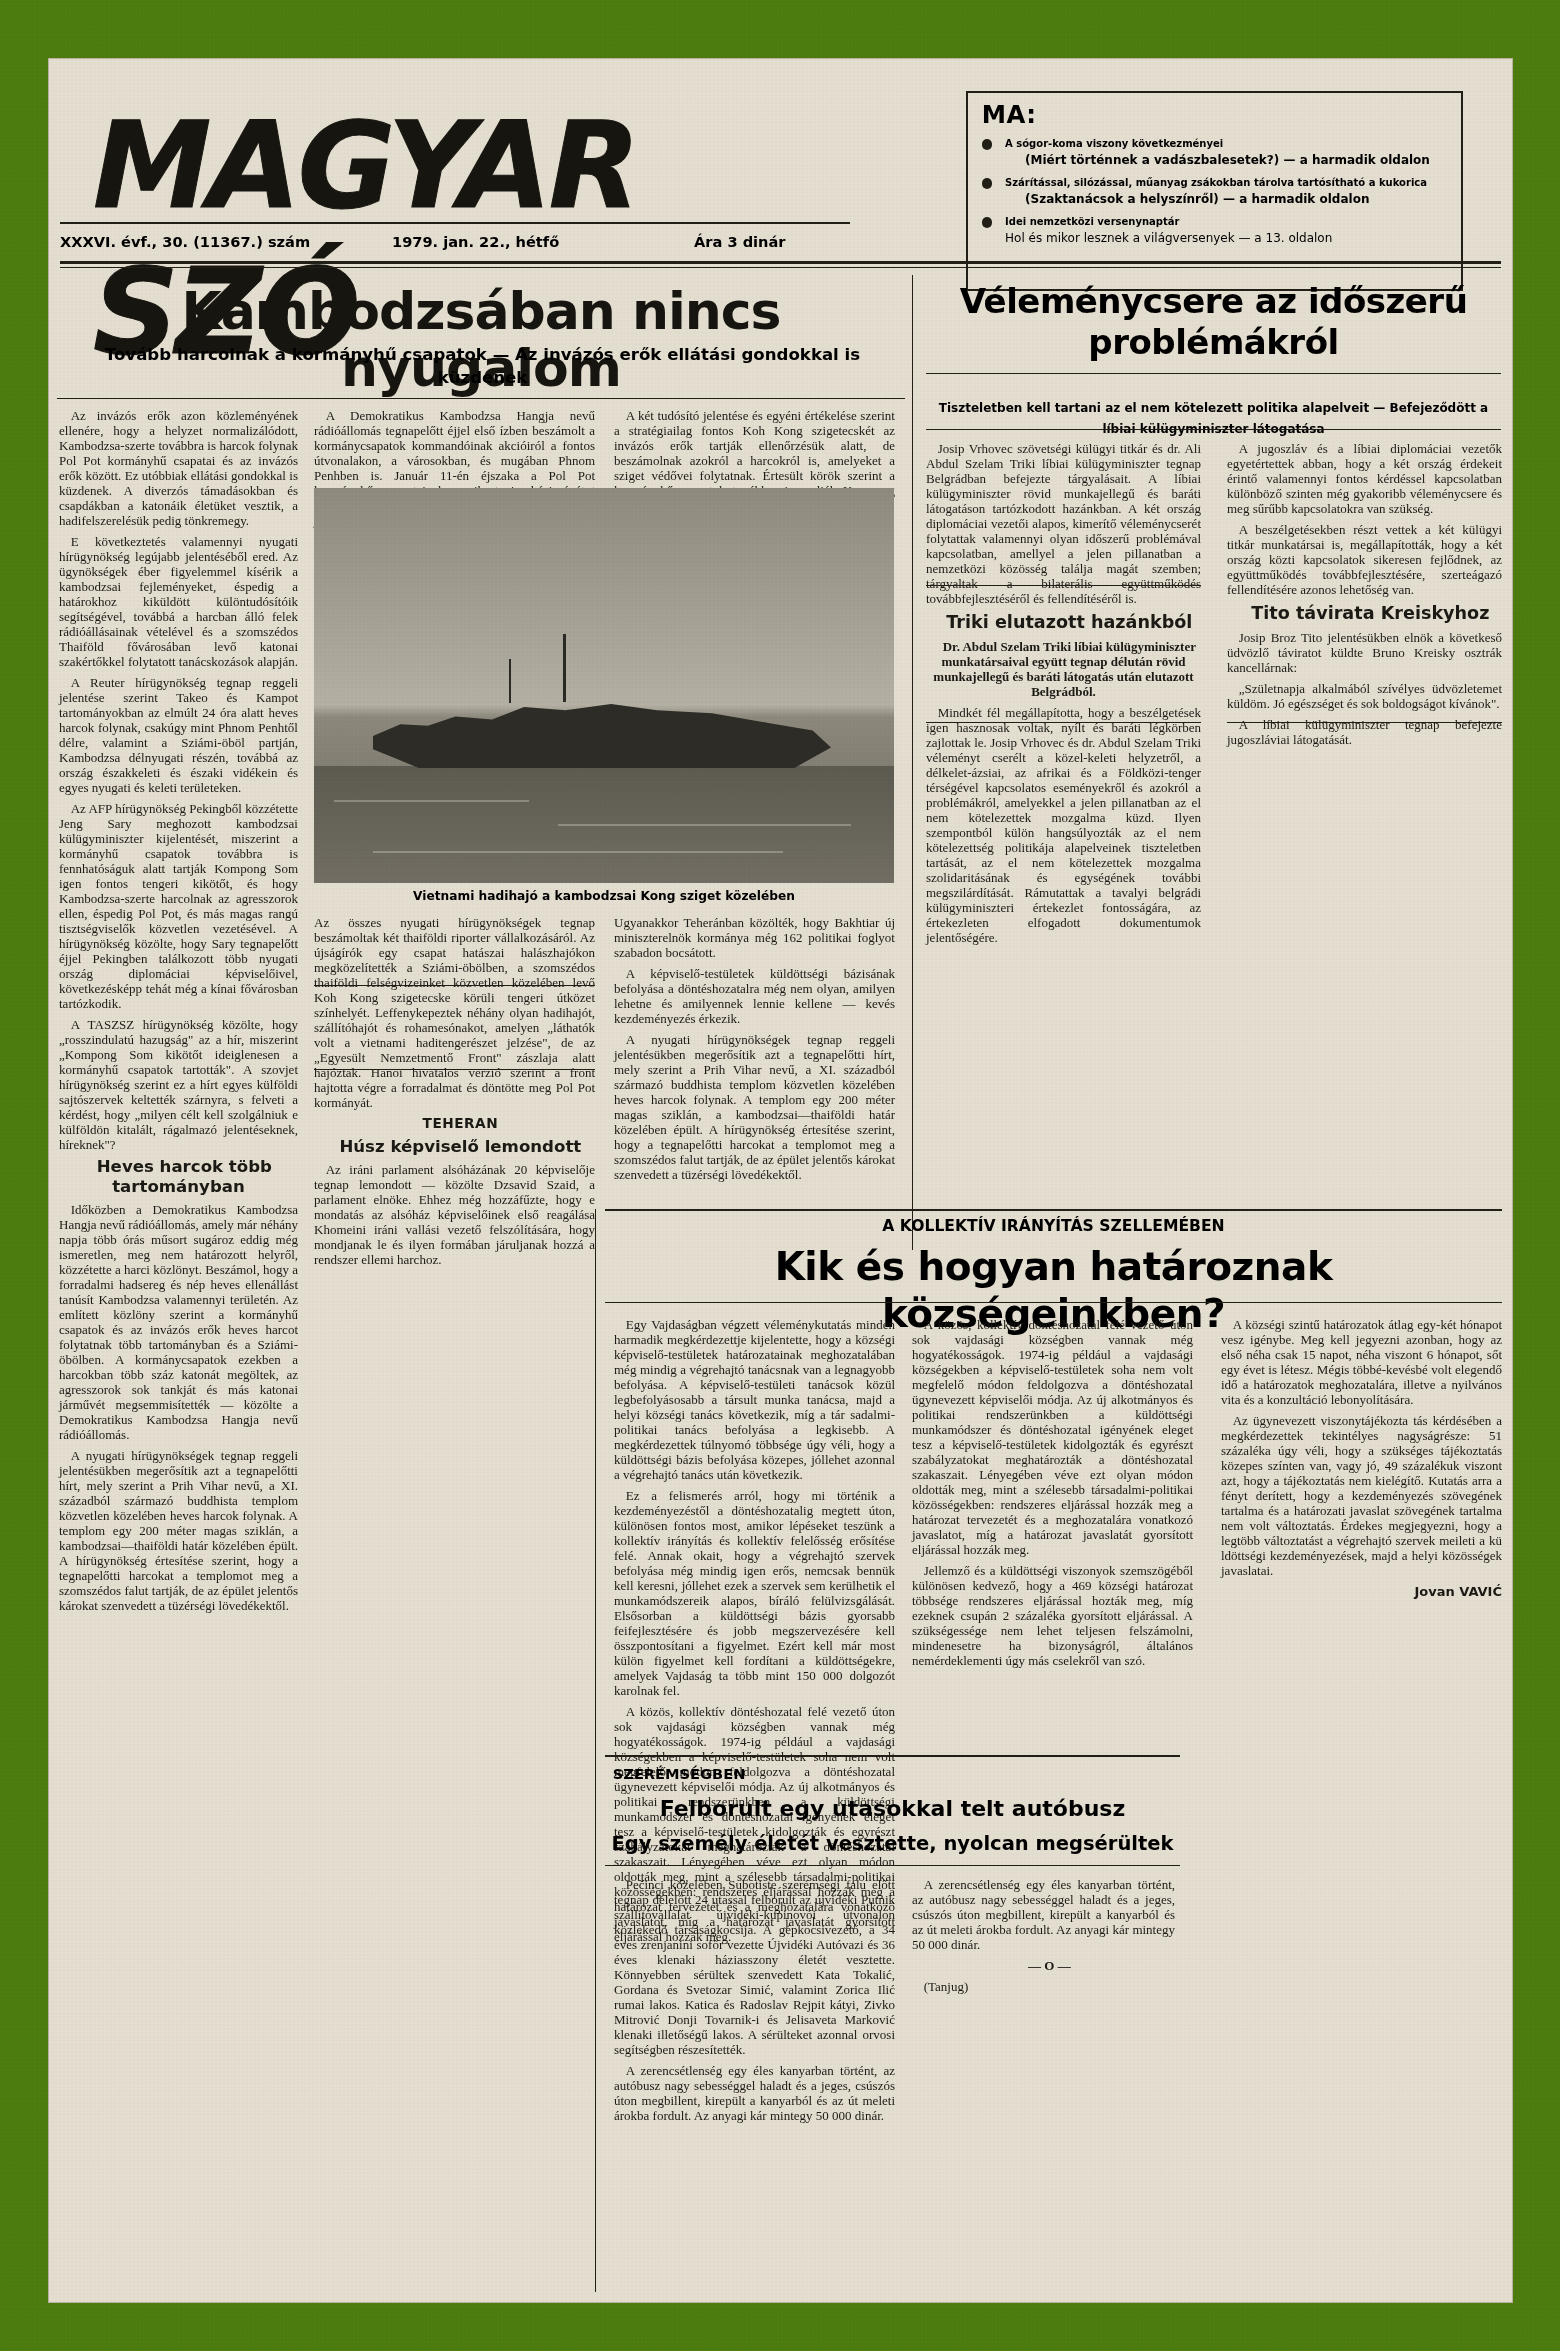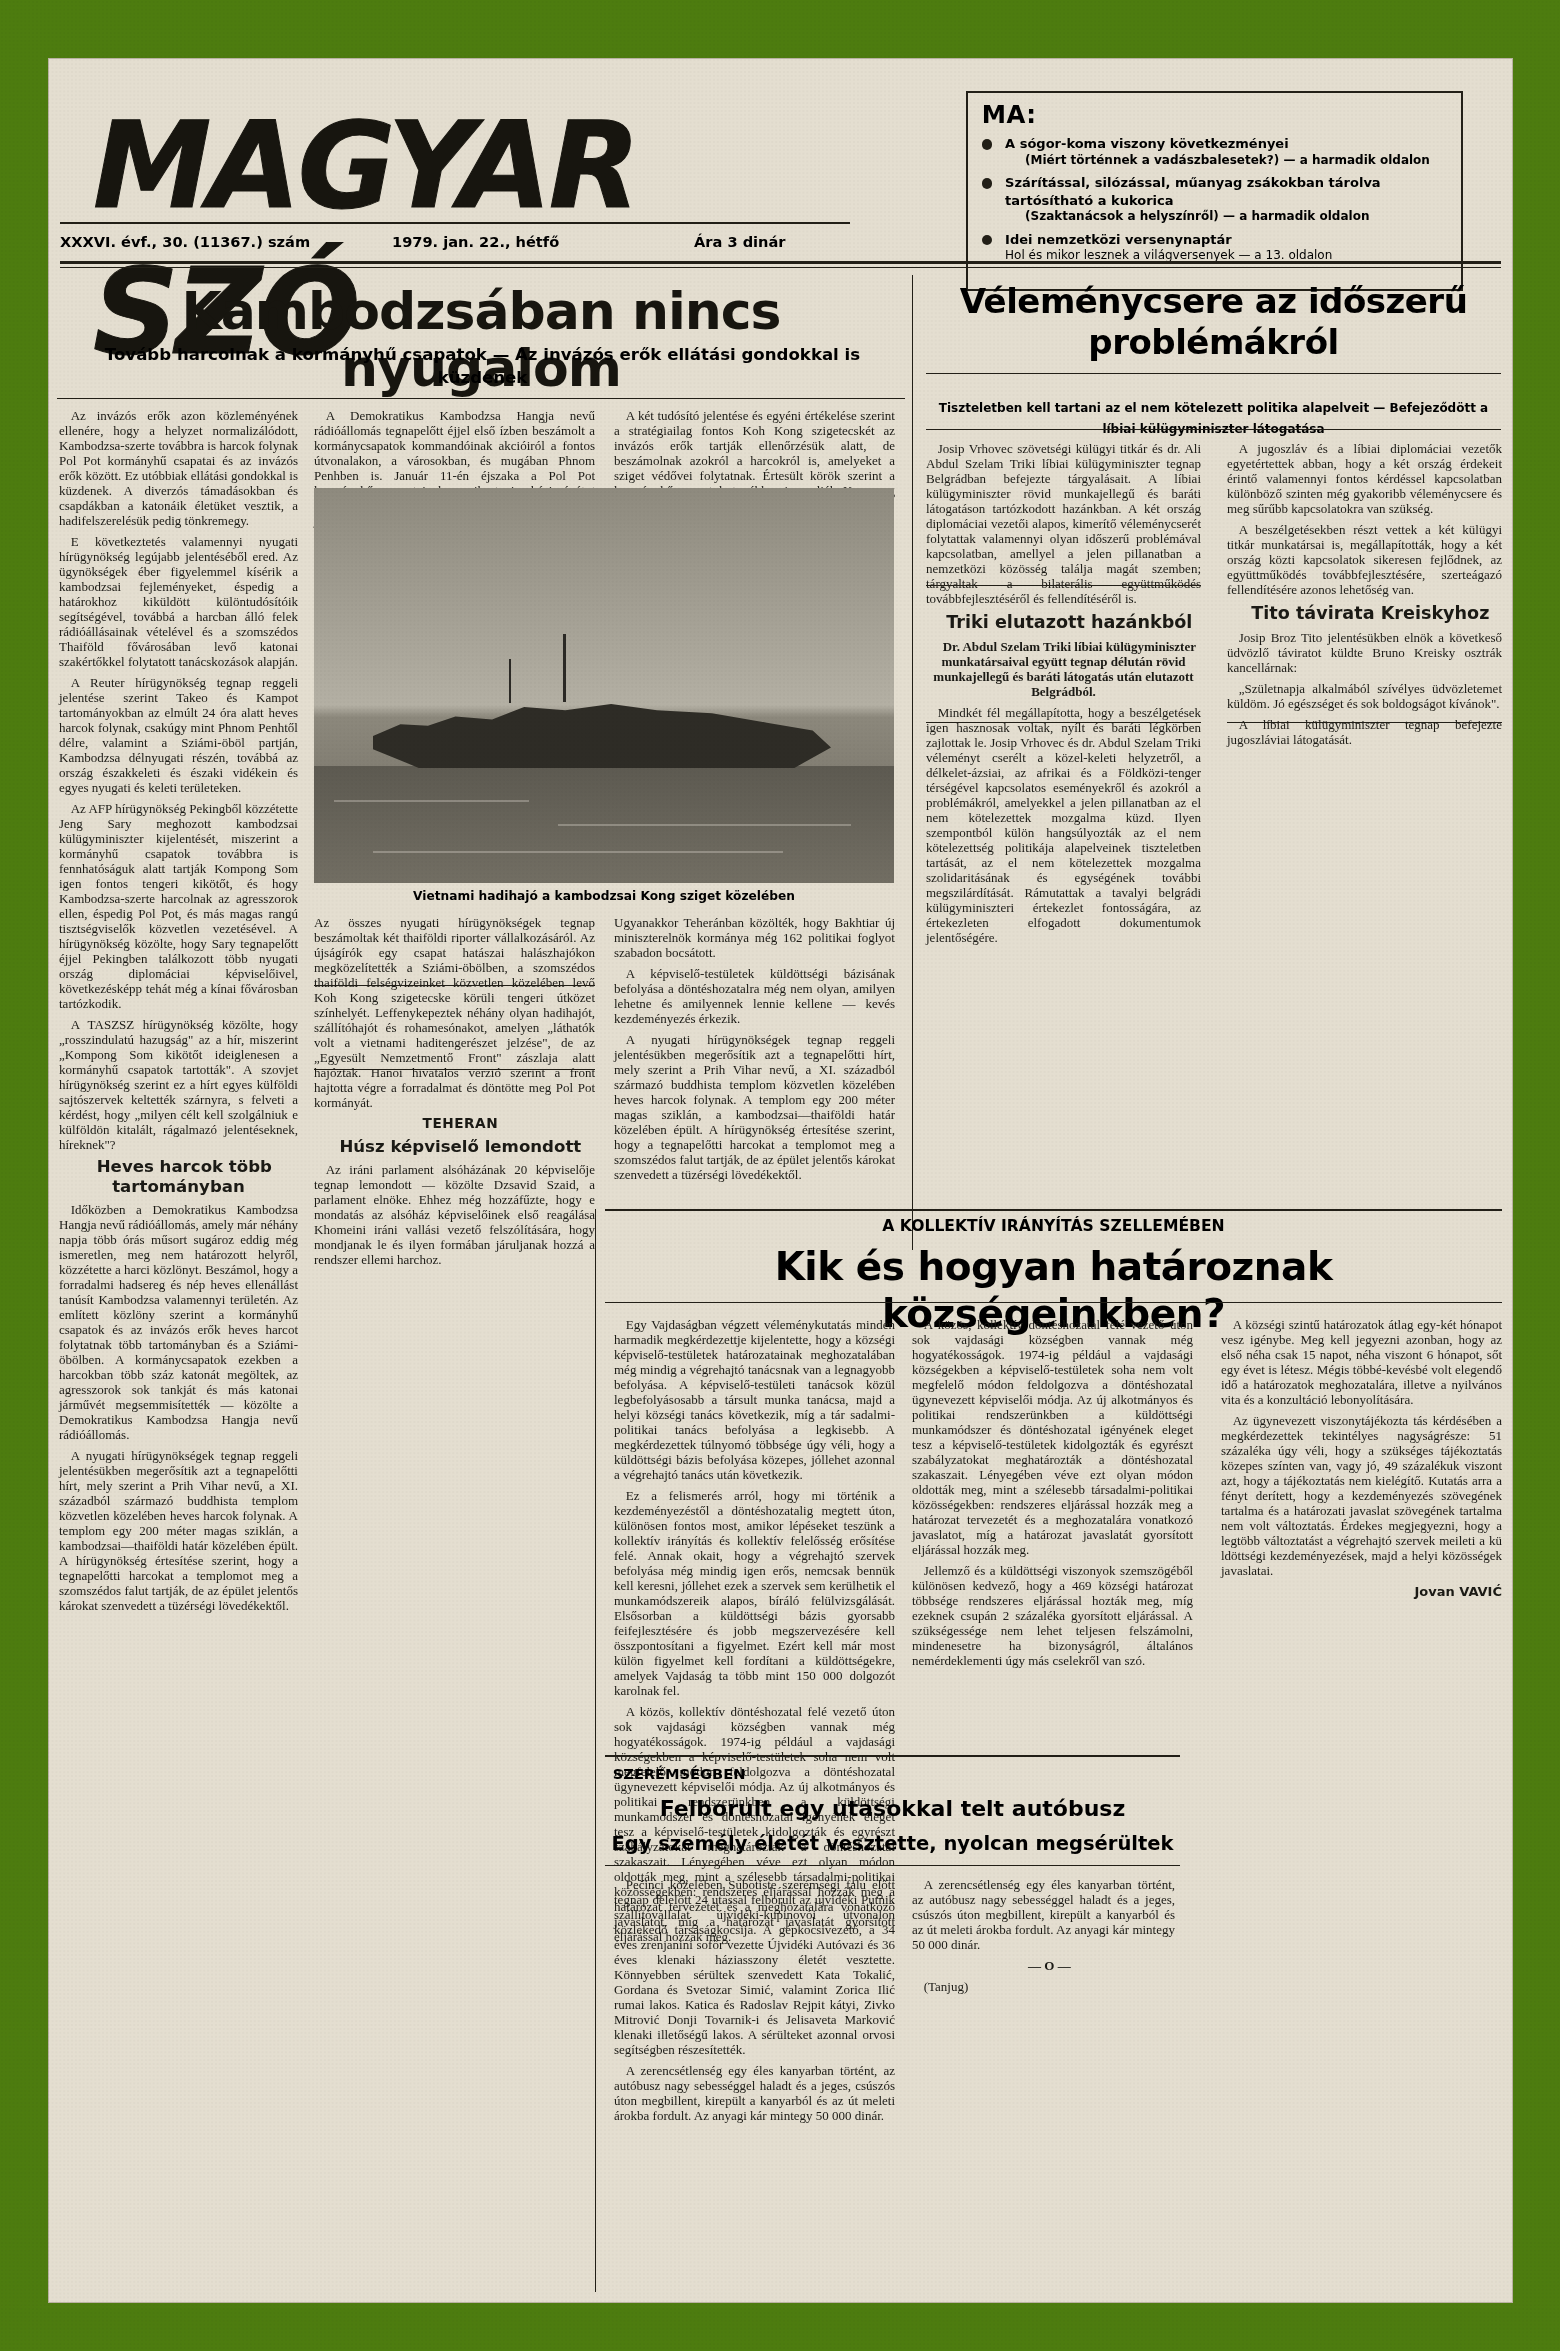--- a/index.html
+++ b/index.html
@@ -28,21 +28,21 @@
   }
   .ma-box{
     position:absolute;left:907px;top:17.6px;width:497px;height:200px;
     border:2px solid #221f17;
     padding:7.8px 9.8px 5.9px 13.7px;
     box-sizing:border-box;
   }
   .ma-title{font-family:"DejaVu Sans", sans-serif;font-weight:bold;font-size:24.4px;margin:0 0 5.9px 0;letter-spacing:0.5px;}
   .ma-item{position:relative;padding-left:23.4px;margin-bottom:6.8px;}
   .ma-bullet{position:absolute;left:0;top:3.9px;width:10.7px;height:10.7px;border-radius:50%;background:#221f17;}
-  .ma-head{font-family:"DejaVu Sans", sans-serif;font-weight:bold;font-size:13px;line-height:17.6px;}
+  .ma-head{font-family:"DejaVu Sans", sans-serif;font-weight:bold;font-size:10px;line-height:17.6px;}
   .ma-sub{font-family:"DejaVu Sans", sans-serif;font-size:12px;line-height:14.6px;font-weight:bold;margin-left:20px;}
   .ma-sub2{font-family:"DejaVu Sans", sans-serif;font-size:12px;line-height:14.6px;}
   
   .rule-top{position:absolute;left:60px;top:222px;width:790px;height:2px;background:#221f17;}
   .issue{
     position:absolute;left:60px;top:229px;width:790px;height:29px;
     font-family:"DejaVu Sans", sans-serif;font-weight:bold;font-size:14.6px;
   }
   .issue span{position:absolute;white-space:nowrap;}
   .rule-bot{position:absolute;left:60px;top:261px;width:1441px;height:2.9px;background:#221f17;}

